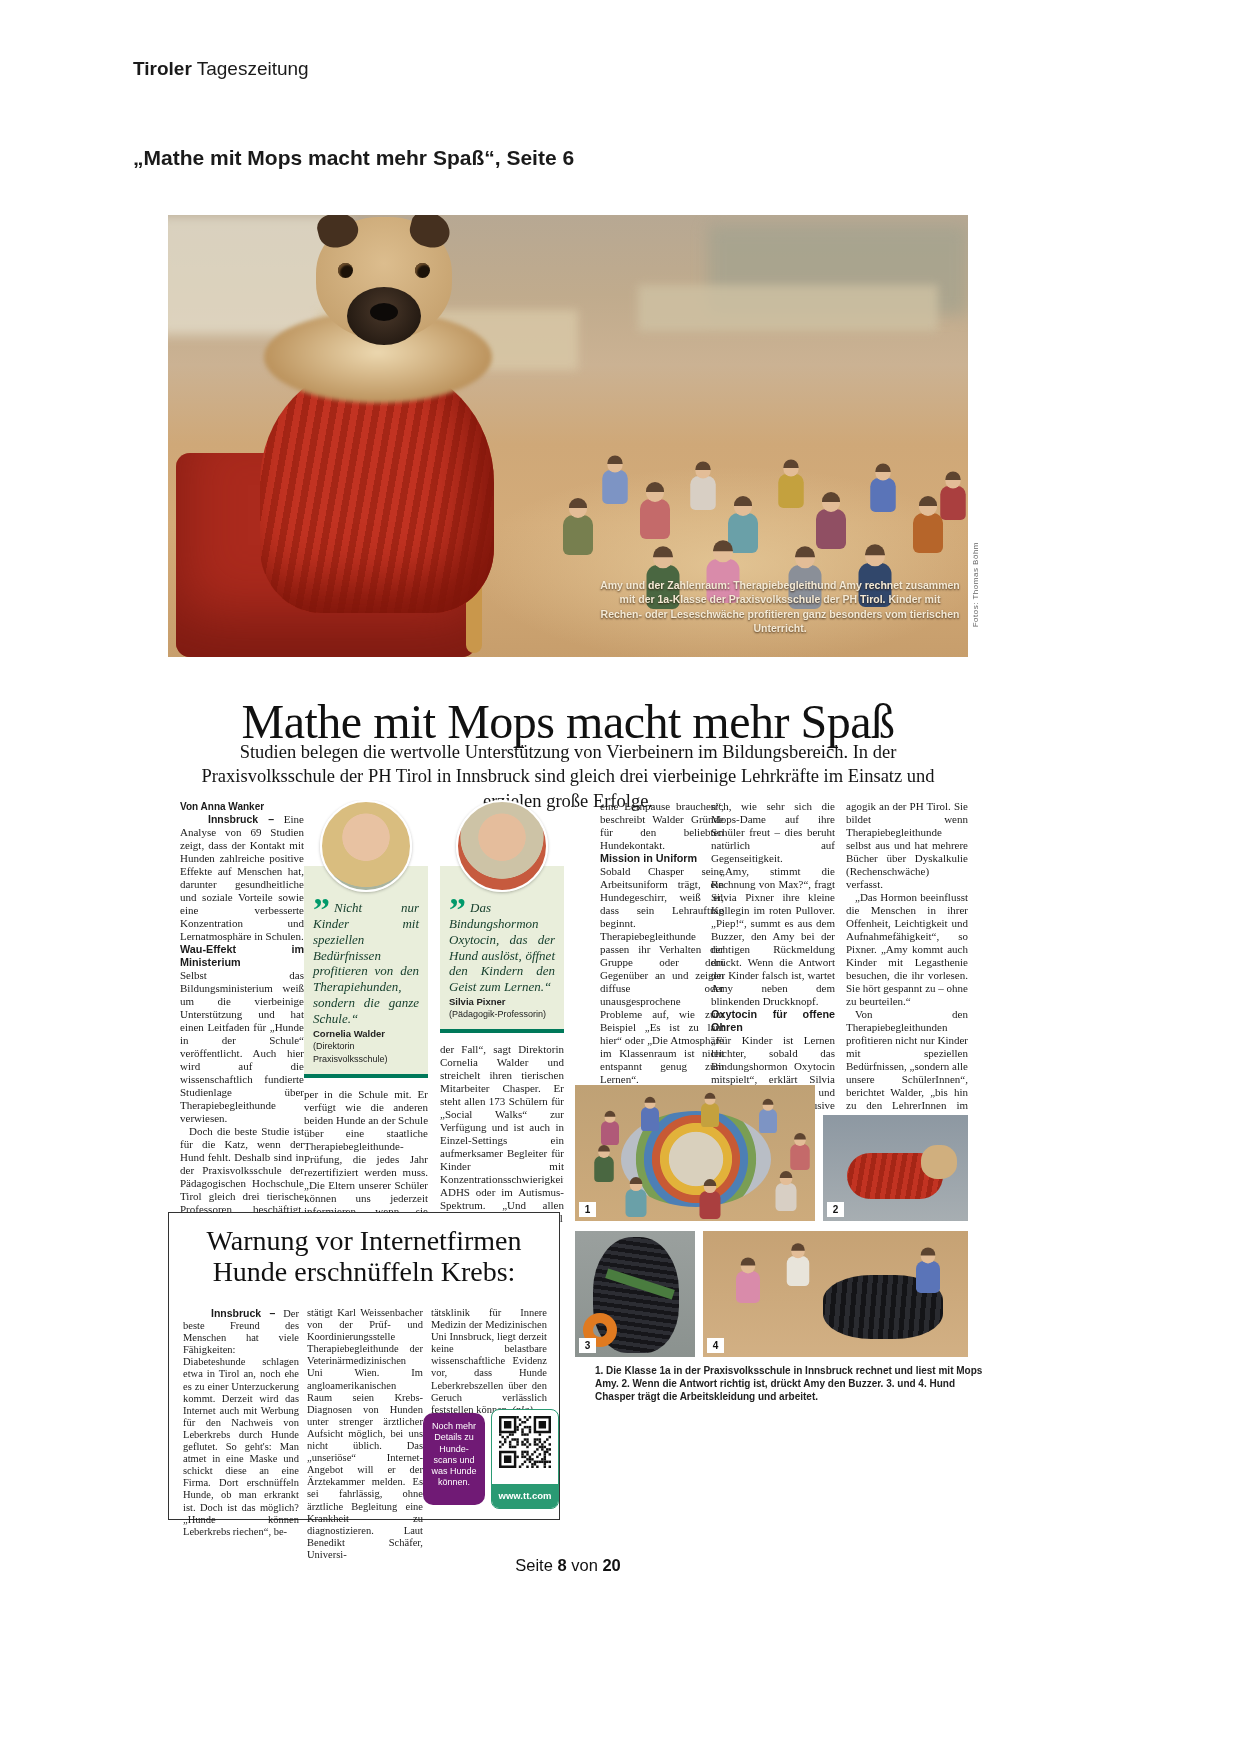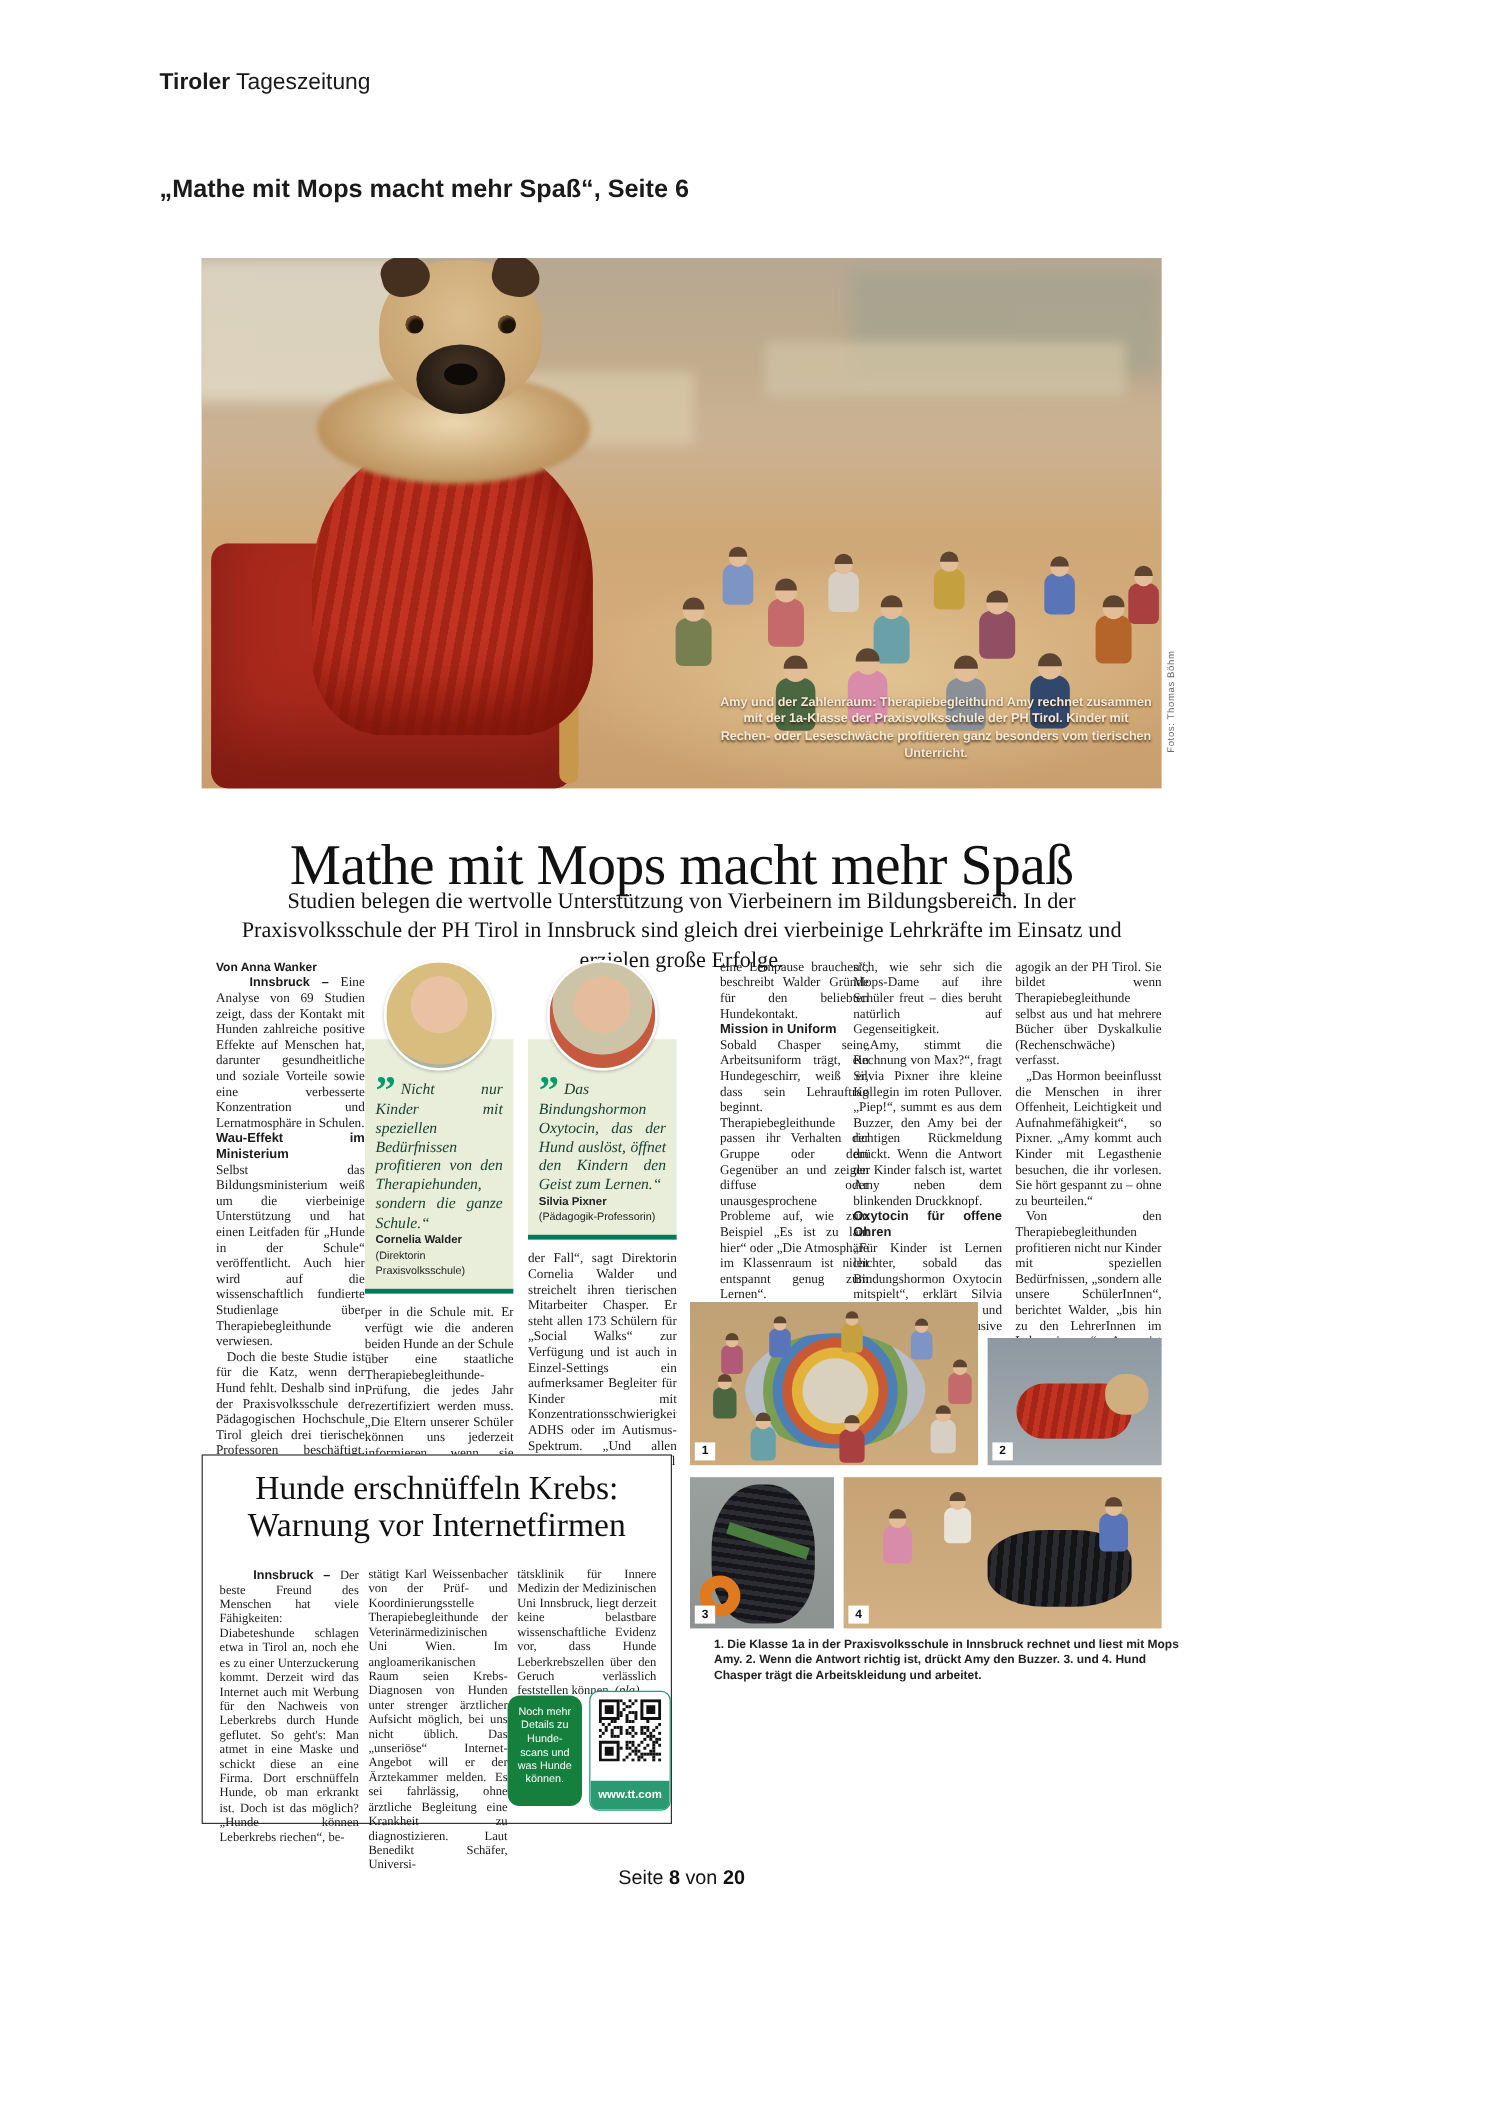--- a/index.html
+++ b/index.html
@@ -105,21 +105,21 @@
         font-family:"Liberation Sans",sans-serif;font-weight:bold;font-size:10px;line-height:1.3;color:#222;}
 
   
   .kbox{position:absolute;left:168px;top:1212px;width:392px;height:308px;background:#fff;
         border:1.5px solid #333;box-sizing:border-box;}
   .khead{position:absolute;left:0;top:12px;width:100%;text-align:center;font-size:28px;line-height:1.12;color:#111;}
   .kc{position:absolute;top:94px;width:116px;font-size:10.5px;line-height:12.1px;text-align:justify;hyphens:auto;}
   .kc1{left:14px;} .kc2{left:138px;} .kc3{left:262px;}
   .sig{font-style:italic;}
   .promo{position:absolute;left:254px;top:196px;width:136px;height:100px;}
-  .bubble{position:absolute;left:0;top:4px;width:62px;height:92px;background:#15803d;border-radius:10px;
+  .bubble{position:absolute;left:0;top:4px;width:62px;height:92px;background:#701a75;border-radius:10px;
         color:#fff;font-family:"Liberation Sans",sans-serif;font-size:9px;line-height:1.25;
         padding:8px 5px;box-sizing:border-box;text-align:center;}
   .qrbox{position:absolute;right:0;top:0;width:68px;height:100px;background:#fff;border:1.5px solid #2a9a73;
         border-radius:8px;box-sizing:border-box;overflow:hidden;}
   .qrbox svg{position:absolute;left:7px;top:6px;width:52px;height:52px;}
   .urlbar{position:absolute;left:0;bottom:0;width:100%;height:24px;background:#2a9a73;color:#fff;
         font-family:"Liberation Sans",sans-serif;font-weight:bold;font-size:9.5px;text-align:center;line-height:24px;}
 
   
   .footer{position:absolute;left:168px;top:1556px;width:800px;text-align:center;font-size:16.5px;
@@ -261,22 +261,22 @@
       <i class="kid" style="--x:30px;--y:36px;--c:#d98baa;--s:.8"></i>
       <i class="kid" style="--x:80px;--y:20px;--c:#e8e4da;--s:.75"></i>
       <i class="kid" style="--x:210px;--y:26px;--c:#5a74b8;--s:.8"></i>
       <span class="badge">4</span>
     </div>
   </div>
   <div class="grid-caption">1. Die Klasse 1a in der Praxisvolksschule in Innsbruck rechnet und liest mit Mops Amy. 2. Wenn die Antwort richtig ist, drückt Amy den Buzzer. 3. und 4. Hund Chasper trägt die Arbeitskleidung und arbeitet.</div>
 
   <div class="kbox">
     <div class="khead">
+      <div>Warnung vor Internetfirmen</div>
       <div>Hunde erschnüffeln Krebs:</div>
-      <div>Warnung vor Internetfirmen</div>
     </div>
     <div class="kc kc1">
       <span class="lead">Innsbruck –</span><span> Der beste Freund des Menschen hat viele Fähigkeiten: Diabeteshunde schlagen etwa in Tirol an, noch ehe es zu einer Unterzuckerung kommt. Derzeit wird das Internet auch mit Werbung für den Nachweis von Leberkrebs durch Hunde geflutet. So geht's: Man atmet in eine Maske und schickt diese an eine Firma. Dort erschnüffeln Hunde, ob man erkrankt ist. Doch ist das möglich? „Hunde können Leberkrebs riechen“, be-</span>
     </div>
     <div class="kc kc2">stätigt Karl Weissenbacher von der Prüf- und Koordinierungsstelle Therapiebegleithunde der Veterinärmedizinischen Uni Wien. Im angloamerikanischen Raum seien Krebs-Diagnosen von Hunden unter strenger ärztlicher Aufsicht möglich, bei uns nicht üblich. Das „unseriöse“ Internet-Angebot will er der Ärztekammer melden. Es sei fahrlässig, ohne ärztliche Begleitung eine Krankheit zu diagnostizieren. Laut Benedikt Schäfer, Universi-</div>
     <div class="kc kc3">
       <span>tätsklinik für Innere Medizin der Medizinischen Uni Innsbruck, liegt derzeit keine belastbare wissenschaftliche Evidenz vor, dass Hunde Leberkrebszellen über den Geruch verlässlich feststellen können. </span><span class="sig">(pla)</span>
     </div>
     <div class="promo">
       <div class="bubble">Noch mehr Details zu Hunde-scans und was Hunde können.</div>

